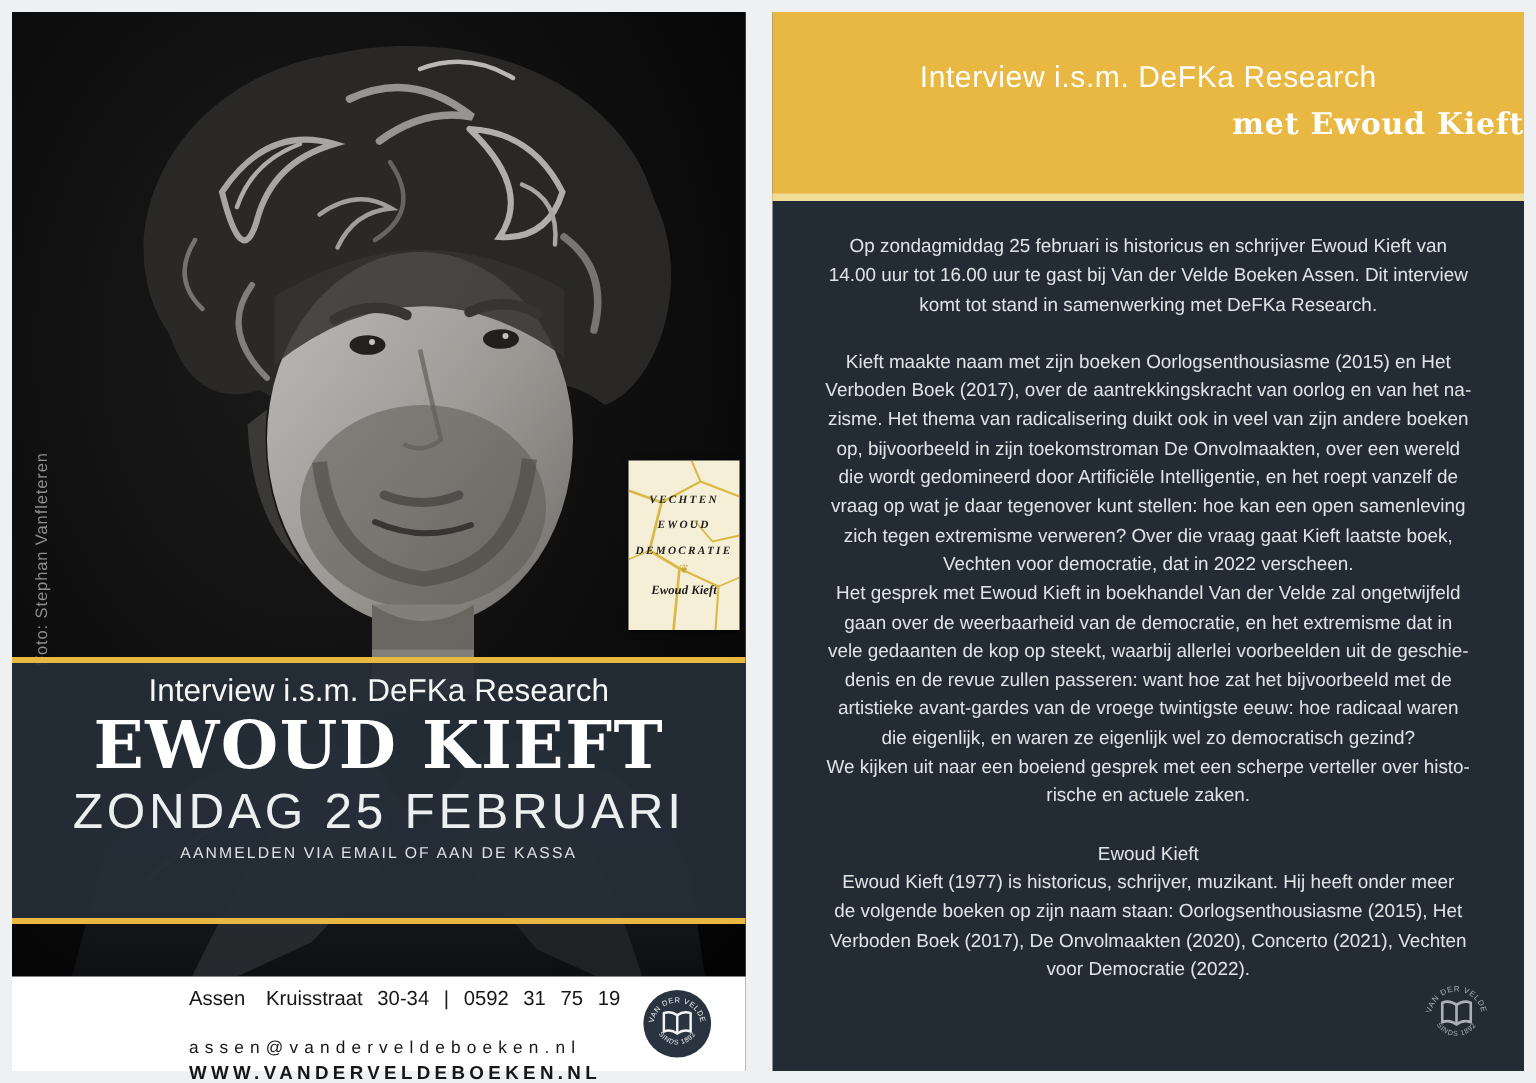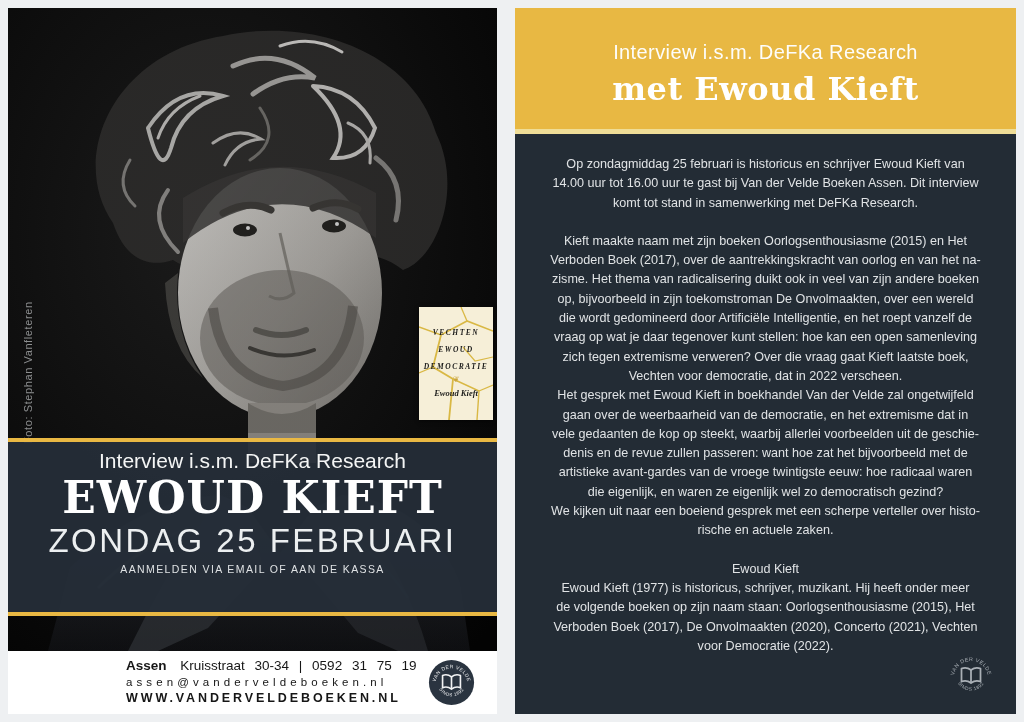--- a/index.html
+++ b/index.html
@@ -50,31 +50,31 @@
   .band .timeline{margin-top:6px;font-size:16px;color:#f0f1f2;}
   .band .timeline .sc{font-size:11px;letter-spacing:.8px;text-transform:uppercase;}
   .band .timeline .sep{margin:0 6px;font-weight:300;}
   .band .signup{margin-top:4px;font-size:10.5px;letter-spacing:1.4px;color:#dfe2e4;
     text-transform:uppercase;}
 
   
   .lfooter{position:absolute;left:0;bottom:0;width:489px;height:63px;background:#ffffff;}
   .lfooter .ftext{position:absolute;left:118px;top:7px;width:270px;color:#161616;}
   .lfooter .l1{font-size:13.5px;word-spacing:6px;white-space:nowrap;}
-  .lfooter .l1 .city{font-weight:bold;margin-right:4px;margin-top:48px;}
-  .lfooter .l2{font-size:11.5px;letter-spacing:4.1px;margin-top:3px;white-space:nowrap;}
+  .lfooter .l1 .city{font-weight:normal;margin-right:4px;margin-top:48px;}
+  .lfooter .l2{font-size:11.5px;letter-spacing:4.1px;margin-top:20px;white-space:nowrap;}
   .lfooter .l3{font-size:12.5px;font-weight:bold;letter-spacing:2.9px;margin-top:3px;white-space:nowrap;}
   .stamp-dark{position:absolute;right:22px;top:8px;width:47px;height:47px;}
 
   
   .rpanel{position:relative;margin-left:18px;width:501px;height:706px;background:#232C35;flex:none;}
   .rheader{height:121px;background:#E8B843;border-bottom:5px solid #EFDD97;text-align:center;color:#fff;}
   .rheader .kicker{padding-top:33px;font-size:20px;letter-spacing:.4px;color:#fdfdfb;}
   .rheader .title{margin-top:6px;font-family:"DejaVu Serif","Liberation Serif",serif;
-    font-weight:bold;font-size:32px;letter-spacing:.5px;}
+    font-weight:bold;font-size:20px;letter-spacing:.5px;text-align:right;}
   .rbody{padding:21px 8px 0;text-align:center;color:#e0e3e5;
     font-size:12.6px;line-height:19.3px;}
   .block{margin:0;white-space:pre-line;}
   .block + .block{margin-top:19px;}
   .stamp-light{position:absolute;right:20px;bottom:13px;width:50px;height:50px;opacity:.9;}
 </style>
 </head>
 <body>
 
 <div class="page">

